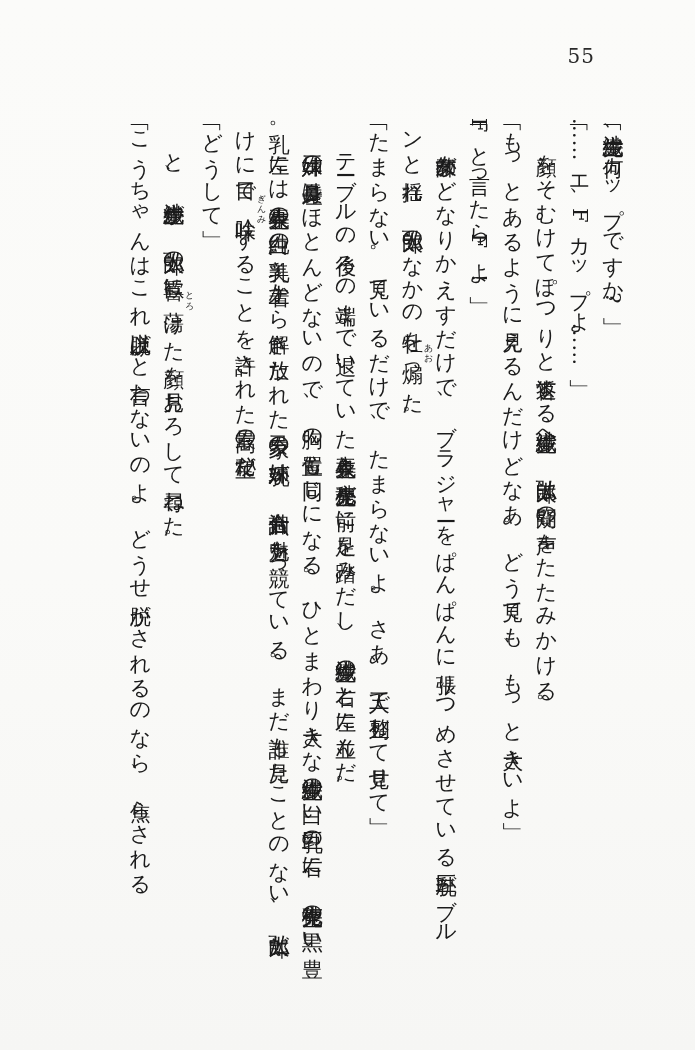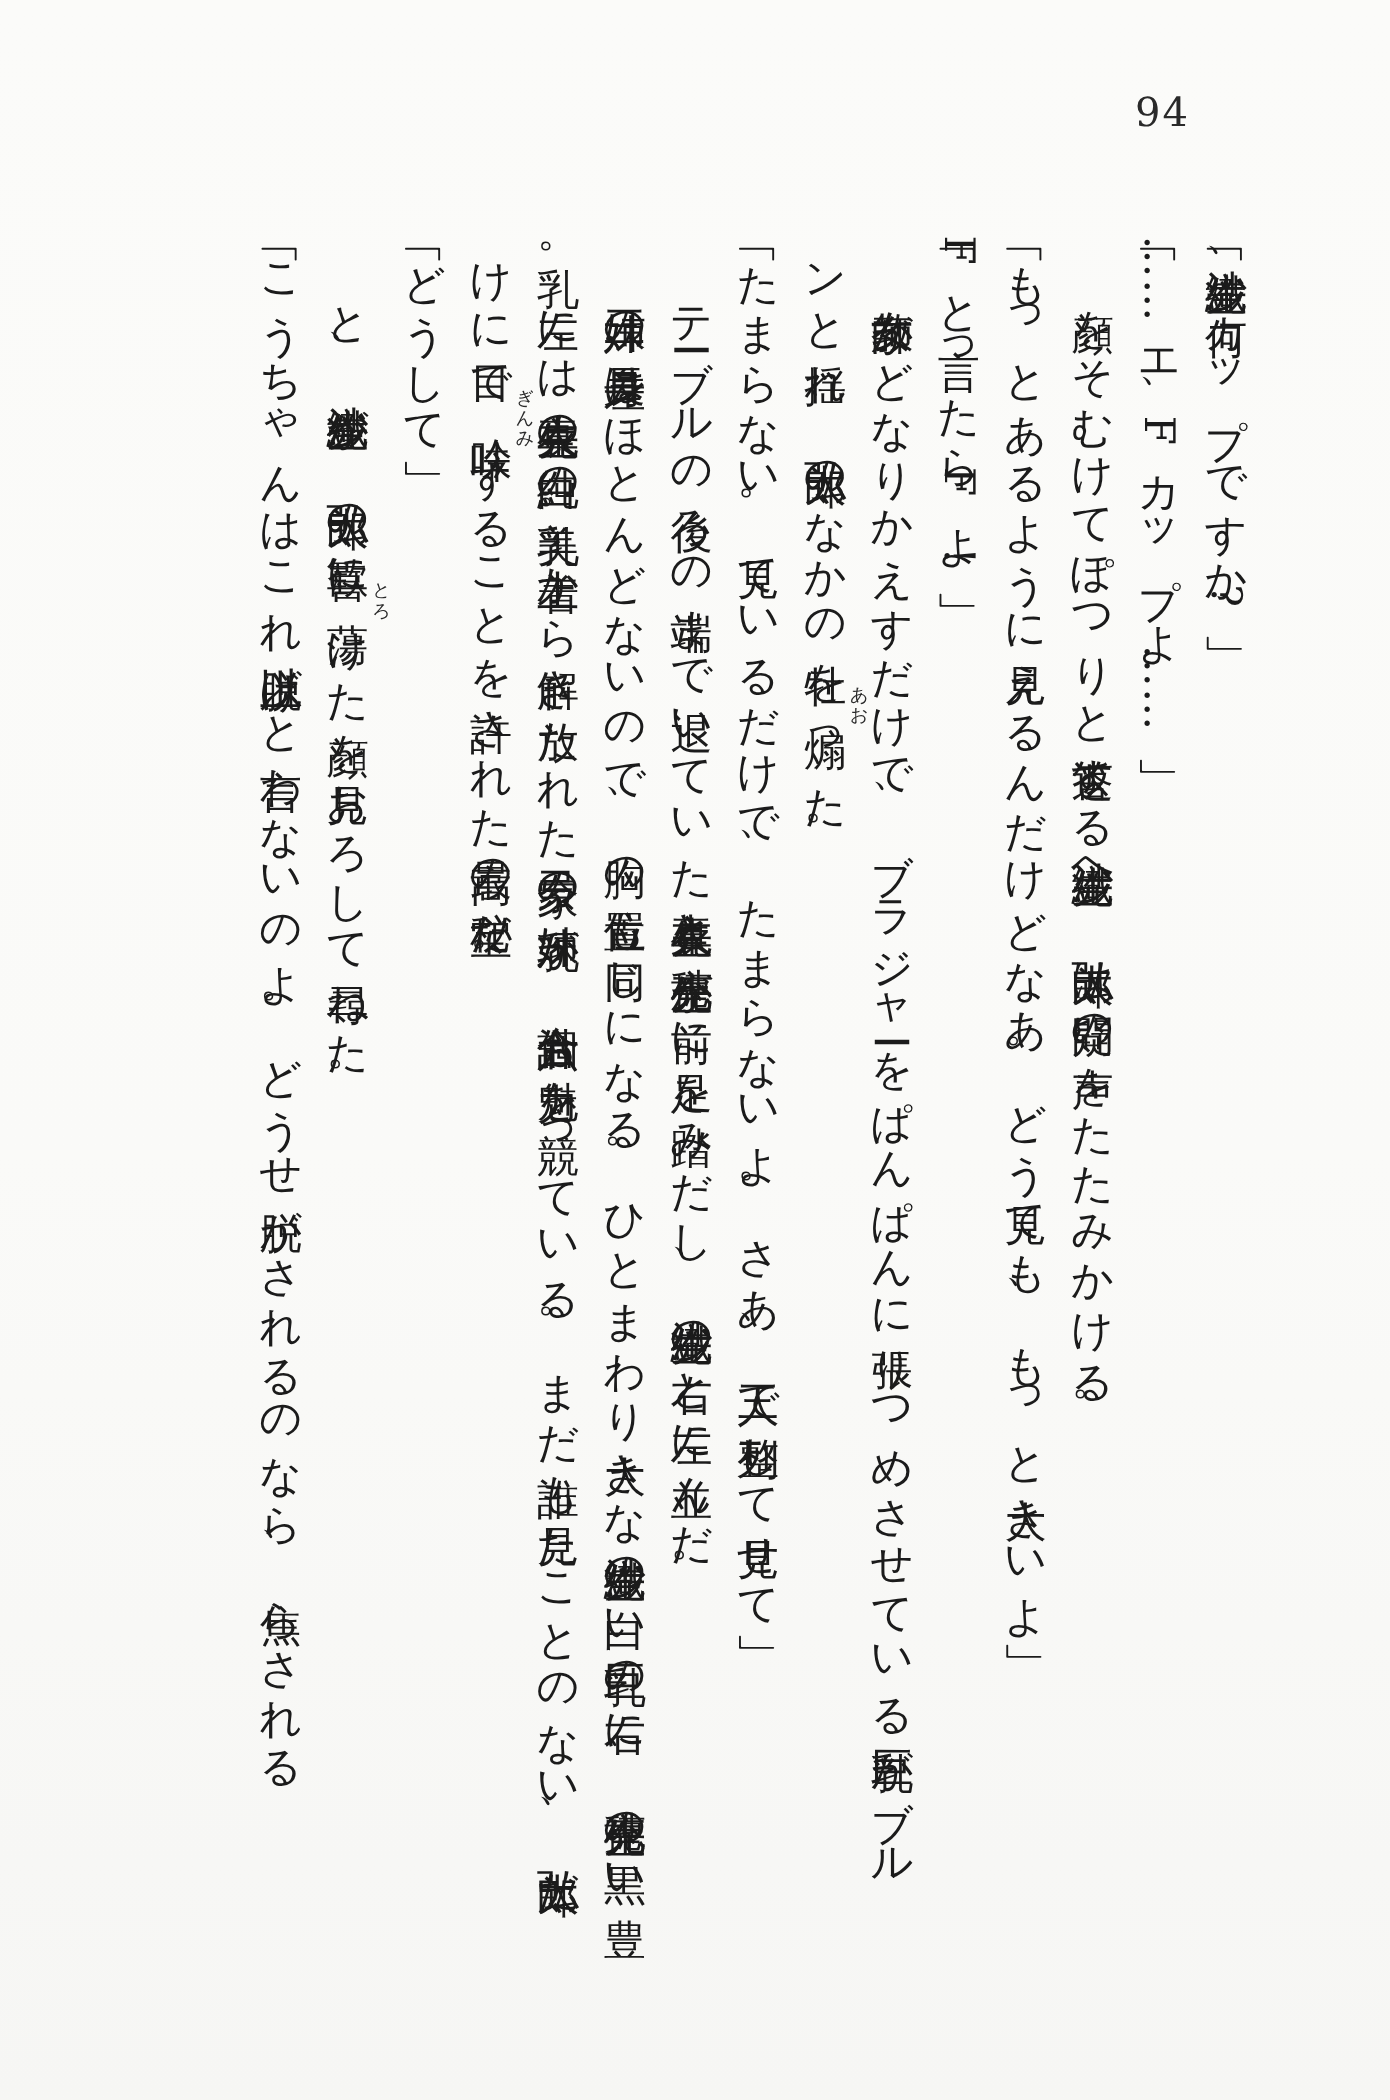--- a/index.html
+++ b/index.html
@@ -48,21 +48,21 @@
   }
   rt {
     font-size: 9px;
     letter-spacing: 0;
     color: #2a2a2a;
   }
 </style>
 </head>
 <body>
 
-<div class="page-number">94</div>
+<div class="page-number">55</div>
 
 <div class="page-text">
     <p class="para">「沙織先生、何カップですか?」</p>
     <p class="para">「……エ、Fカップよ……」</p>
     <p class="para indent">顔をそむけてぽつりと返答する沙織先生へ、弘太郎は疑問の声をたたみかける。</p>
     <p class="para">「もっとあるように見えるんだけどなあ。どう見ても、もっと大きいよ」</p>
     <p class="para">「Fと言ったらFよ!」</p>
     <p class="para indent">女教師がどなりかえすだけで、ブラジャーをぱんぱんに張りつめさせている巨乳がブルンと揺れ、弘太郎のなかの牡を<ruby>煽<rt>あお</rt></ruby>った。</p>
     <p class="para">「たまらない。見ているだけで、たまらないよ。さあ、三人で整列して見せて」</p>
     <p class="para indent">テーブルの後ろの端まで退いていた真衣先生と充穂先生が前に足を踏みだし、沙織先生の右と左に並んだ。</p>

